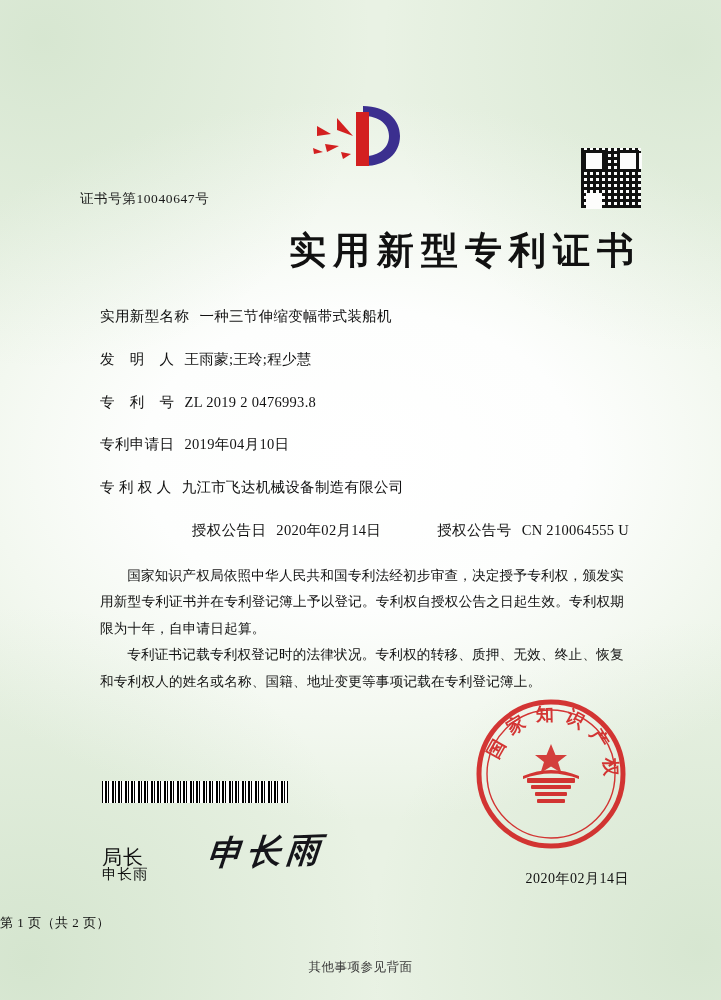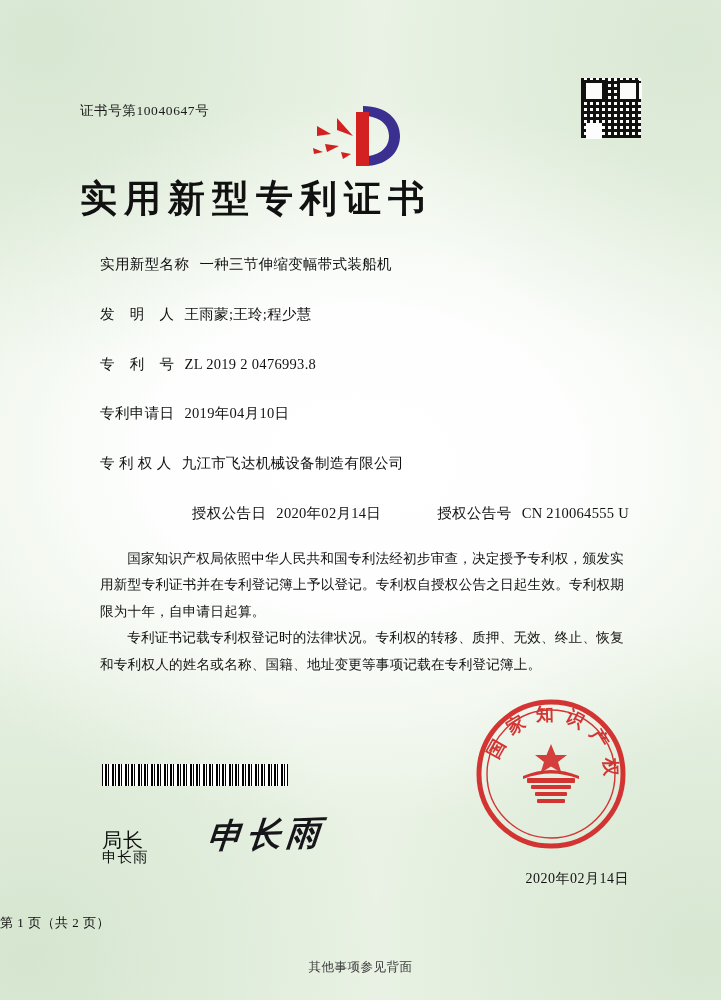--- a/index.html
+++ b/index.html
@@ -37,23 +37,23 @@
   }
   .content {
     position: relative;
     z-index: 2;
     padding: 0 80px;
   }
 
   
   .top-row {
     display: flex;
-    align-items: center;
+    align-items: flex-end;
     justify-content: space-between;
-    padding-top: 60px;
+    padding-top: 112px;
     height: 96px;
   }
   .cert-no {
     font-size: 13.5px;
     letter-spacing: 0.6px;
     color: #1a1a1a;
     white-space: nowrap;
     padding-top: 6px;
   }
   .logo {
@@ -80,42 +80,41 @@
     position: absolute;
     width: 16px; height: 16px;
     border: 3px solid #000;
     background: #fff;
   }
   .qr::before { top: 2px; left: 2px; box-shadow: 40px 0 0 -3px #fff, 0 40px 0 -3px #fff; }
   .qr::after { top: 2px; right: 2px; border-width: 3px; }
 
   
   .title {
-    text-align: left;
+    text-align: right;
     font-family: "DejaVu Sans", sans-serif;
     font-weight: bold;
     font-size: 37px;
     letter-spacing: 7px;
     color: #111;
     margin-top: 18px;
     margin-bottom: 30px;
   }
 
   
   .fields {
     margin: 0 12px 0 20px;
   }
   .row {
     display: flex;
     align-items: baseline;
     font-size: 14.5px;
     line-height: 1.5;
     margin-bottom: 21px;
     color: #111;
-    margin-top: 28px;
   }
   .row .label {
     white-space: nowrap;
     letter-spacing: 0.4px;
   }
   .row .value {
     margin-left: 10px;
     letter-spacing: 0.3px;
   }
   .label.wide { display: inline-block; }

